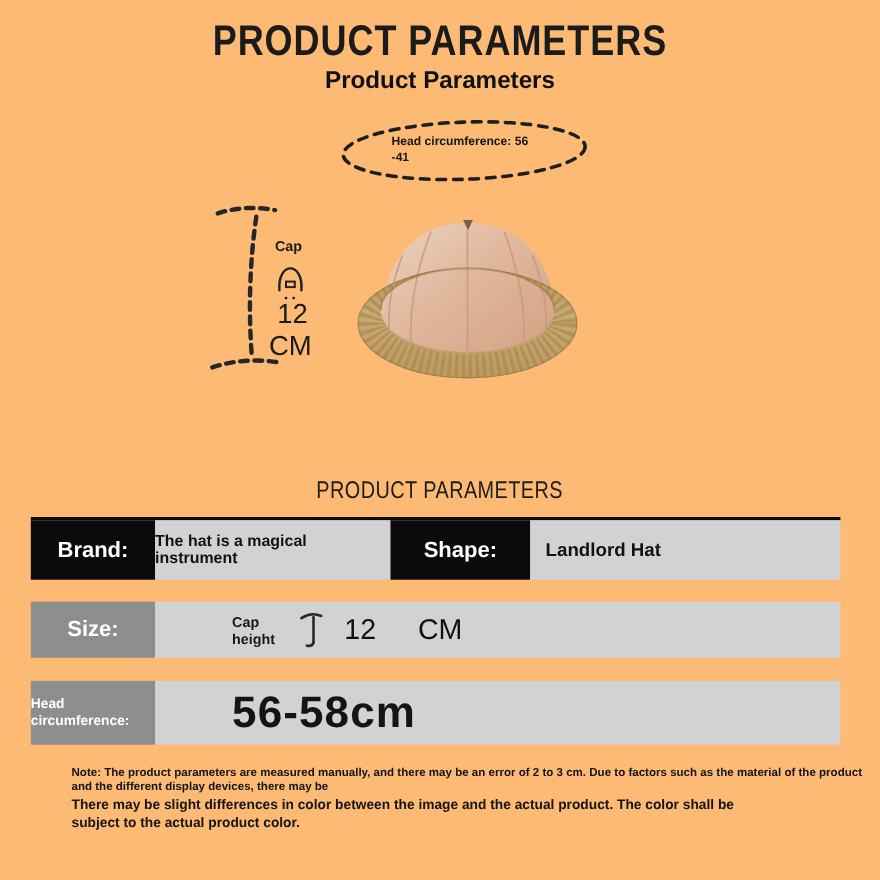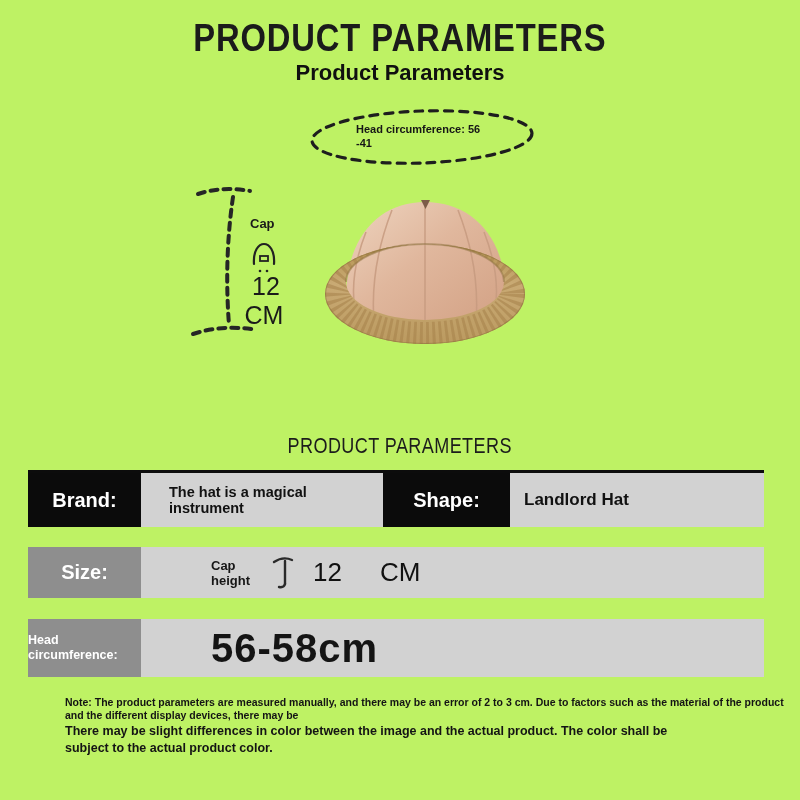--- a/index.html
+++ b/index.html
@@ -1,16 +1,16 @@
 <!DOCTYPE html>
 <html><head>
 <meta charset="utf-8">
 <style>
   html,body{margin:0;padding:0;background:#fff;}
-  .canvas{position:relative;width:800px;height:800px;background:#bef264;overflow:hidden;
+  .canvas{position:relative;width:800px;height:800px;background:#fdba74;overflow:hidden;
           font-family:"Liberation Sans", sans-serif;color:#111;}
   .abs{position:absolute;}
   .center{left:0;width:800px;text-align:center;}
 
   .main-title{top:16px;font-size:39px;font-weight:bold;letter-spacing:1px;color:#1b1b1b;}
   .main-title .squeeze{display:inline-block;transform:scaleX(0.84);transform-origin:center;white-space:nowrap;}
   .subtitle{top:60px;font-size:22px;font-weight:bold;color:#101010;}
 
   .ellipse-wrap{left:304px;top:105px;width:236px;height:64px;}
   .ellipse-text{left:356px;top:122px;width:140px;font-size:11px;font-weight:bold;line-height:14px;color:#161616;text-align:left;}
@@ -28,21 +28,21 @@
 
   .spec-row{left:28px;width:736px;display:flex;align-items:stretch;}
   .row1{top:470px;height:54px;border-top:3px solid #0c0c0c;}
   .row2{top:547px;height:51px;}
   .row3{top:619px;height:58px;}
   .cell{display:flex;align-items:center;}
   .cell-black{background:#0b0b0b;color:#ffffff;justify-content:center;font-weight:bold;font-size:20px;}
   .cell-gray{background:#8e8e8e;color:#ffffff;font-weight:bold;}
   .cell-light{background:#d2d2d2;color:#111;}
   .c-label1{width:113px;}
-  .c-value1{width:214px;justify-content:center;font-weight:bold;font-size:14.5px;padding-left:28px;}
+  .c-value1{width:214px;justify-content:center;font-weight:bold;font-size:14.5px;}
   .c-label2{width:127px;}
   .c-value2{flex:1;font-weight:bold;font-size:17px;padding-left:14px;}
   .c-size-label{width:113px;justify-content:center;font-size:20px;}
   .c-size-value{flex:1;padding-left:70px;gap:10px;}
   .size-caption{font-size:13px;font-weight:bold;line-height:15px;color:#161616;width:50px;}
   .size-number{font-size:26px;font-weight:400;margin-left:8px;}
   .size-unit{font-size:26px;font-weight:400;margin-left:28px;}
   .c-head-label{width:113px;font-size:12.5px;line-height:15px;padding-left:0;box-sizing:border-box;}
   .c-head-value{flex:1;padding-left:70px;font-size:40px;font-weight:bold;letter-spacing:1px;color:#141414;}
 

